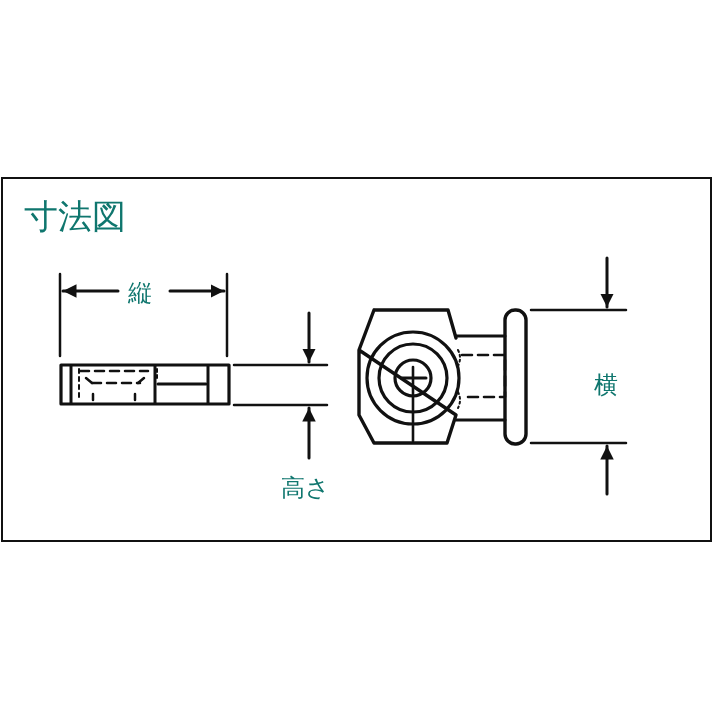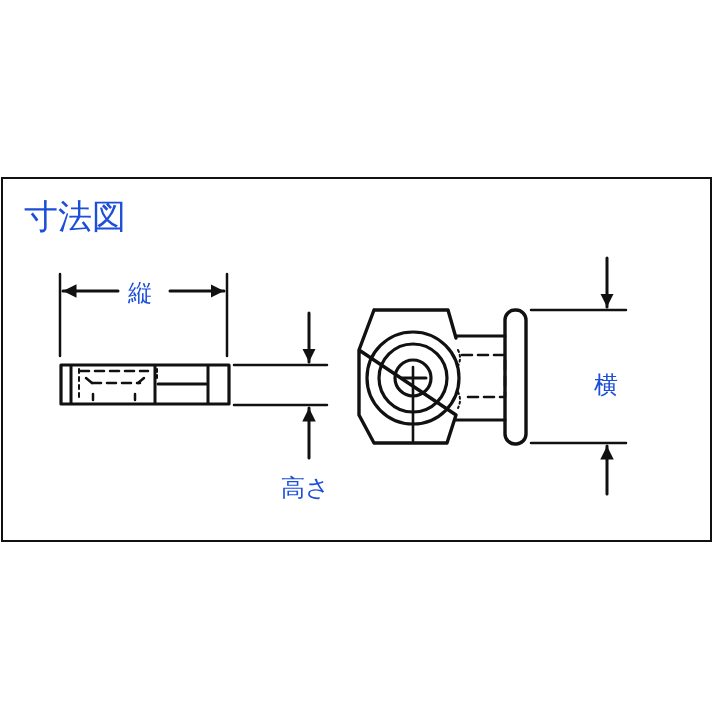--- a/index.html
+++ b/index.html
@@ -1,18 +1,18 @@
 <!DOCTYPE html>
 <html><head>
 <meta charset="utf-8">
 <style>
   html,body{margin:0;padding:0;background:#ffffff;}
   body{width:713px;height:713px;position:relative;overflow:hidden;font-family:"DejaVu Sans","Liberation Sans",sans-serif;}
   #frame{position:absolute;left:1px;top:177px;width:707px;height:361px;border:2px solid #111;background:#fff;}
-  .lbl{position:absolute;color:#1d4ed8;white-space:nowrap;line-height:1;}
+  .lbl{position:absolute;color:#0f766e;white-space:nowrap;line-height:1;}
   #title{left:24px;top:199px;font-size:34px;}
   #lbl-length{left:128px;top:281px;font-size:24px;}
   #lbl-height{left:281px;top:476px;font-size:24px;font-family:Liberation Serif, serif;}
   #lbl-width{left:594px;top:373px;font-size:24px;}
   svg{position:absolute;left:0;top:0;}
 </style>
 </head>
 <body>
 
 <div id="frame"></div>

